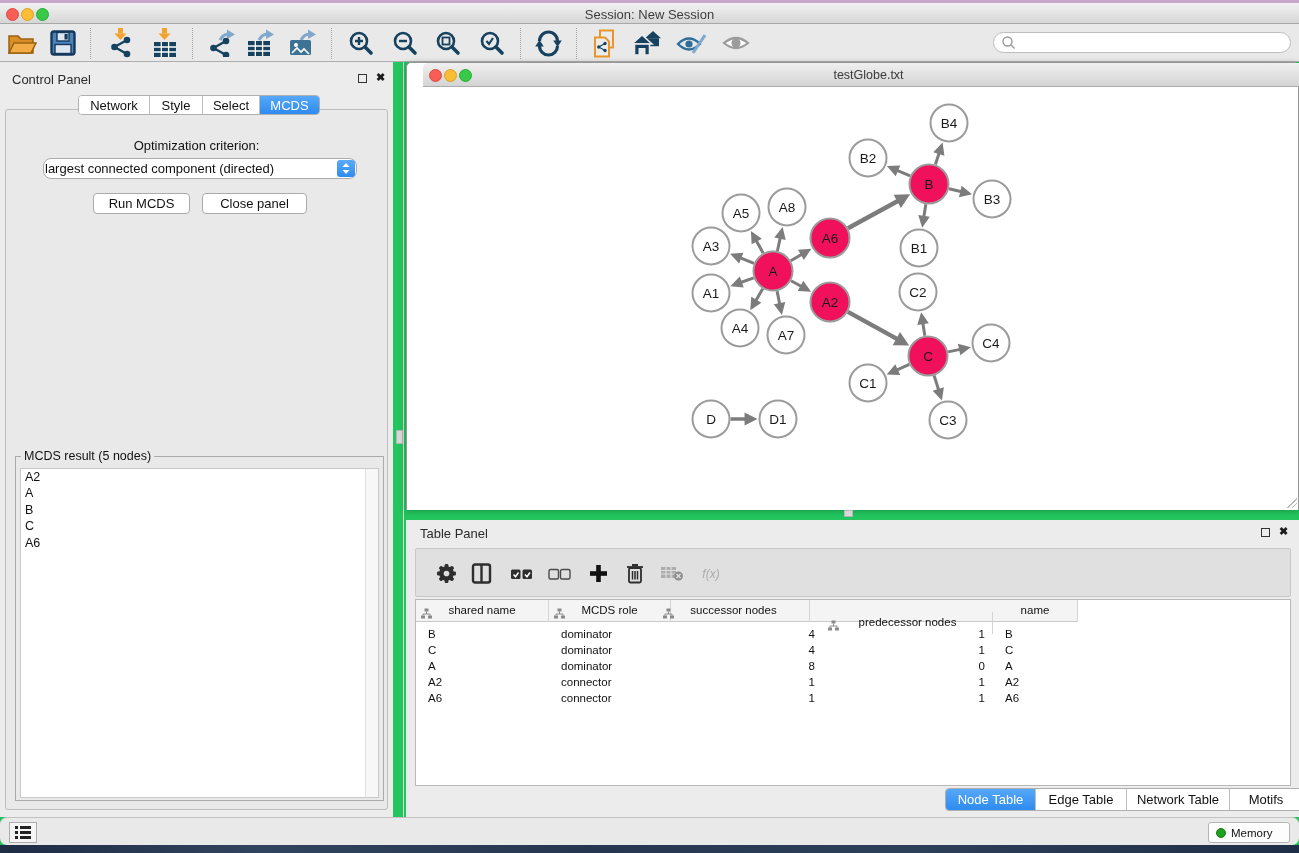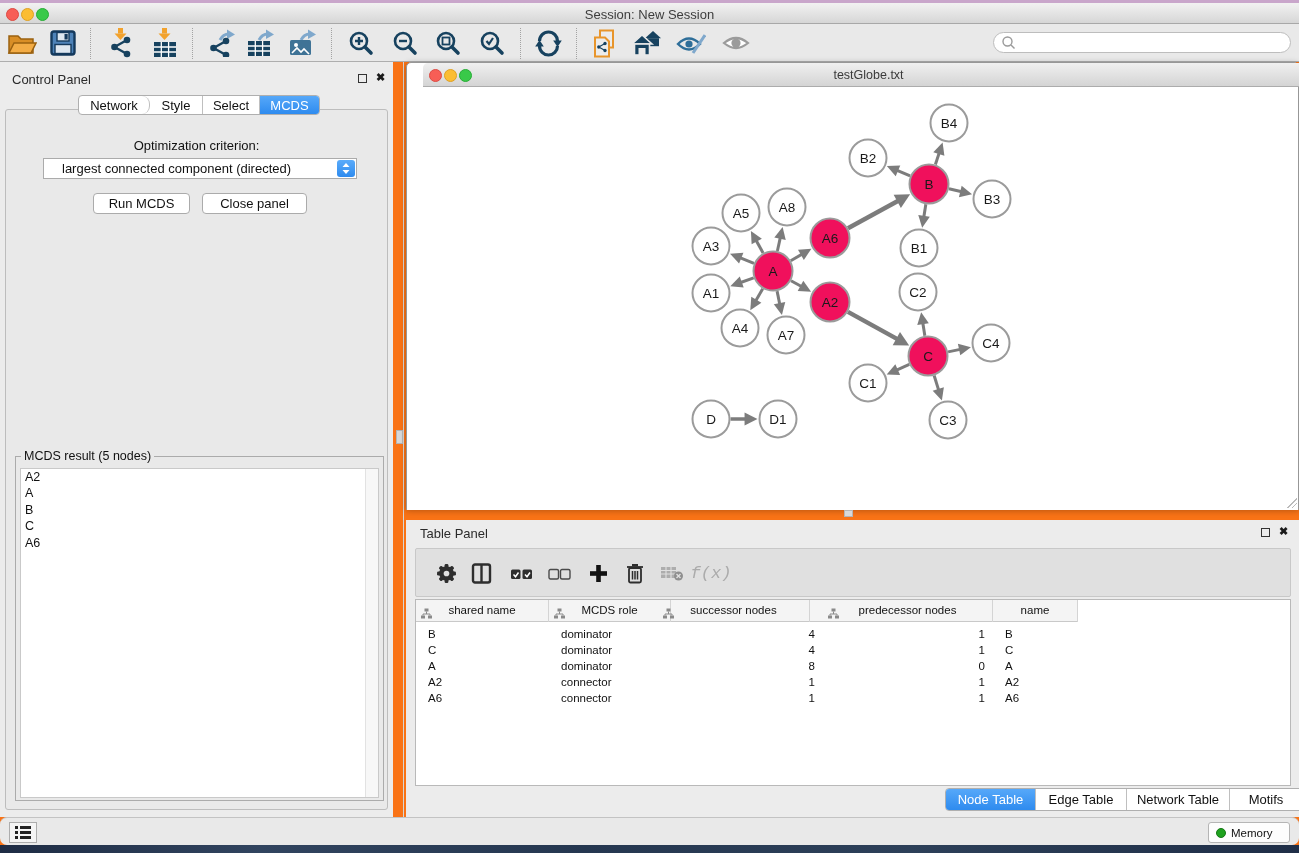--- a/index.html
+++ b/index.html
@@ -1,17 +1,17 @@
 <!DOCTYPE html>
 <html><head>
 <meta charset="utf-8">
 <style>
 * { margin:0; padding:0; box-sizing:border-box; }
 body { width:1299px; height:853px; }
-.screen { position:relative; width:1299px; height:853px; background:#f97316; overflow:hidden; font-family:"Liberation Sans",sans-serif; }
+.screen { position:relative; width:1299px; height:853px; background:#22c55e; overflow:hidden; font-family:"Liberation Sans",sans-serif; }
 
 
 .titlebar { position:absolute; left:0; top:0; width:100%; height:24px; background:linear-gradient(#F2F2F2,#D6D6D6); border-top:3px solid #C9A6CB; border-bottom:1px solid #A8A8A8; }
 .tl { position:absolute; top:5px; width:13px; height:13px; border-radius:50%; }
 .tl.red { left:6px; background:#F75E56; border:1px solid #DD4A43; }
 .tl.yellow { left:21px; background:#FBBD33; border:1px solid #DFA023; }
 .tl.green { left:36px; background:#39C949; border:1px solid #27AD35; }
 .win-title { position:absolute; top:4px; width:100%; text-align:center; font-size:13px; color:#3D3D3D; }
 
 
@@ -24,21 +24,21 @@
 .cp { position:absolute; left:0; top:62px; width:393px; height:755px; background:#ECECEC; }
 .panel-title { font-size:13px; color:#2B2B2B; }
 .float-icon { position:absolute; width:9px; height:9px; border:1.5px solid #333; }
 .close-icon { position:absolute; font-size:11px; font-weight:bold; color:#1A1A1A; }
 .cp-card { position:absolute; left:5px; top:47px; width:383px; height:701px; background:#E9E9E9; border:1px solid #BDBDBD; border-radius:3px; }
 .seg { position:absolute; display:flex; height:20px; border:1px solid #AFAFAF; border-radius:4px; background:#fff; overflow:hidden; }
 .seg .s { display:flex; align-items:center; justify-content:center; font-size:13px; color:#111; border-right:1px solid #BFBFBF; background:#fff; }
 .seg .s:last-child { border-right:none; }
 .seg .s.active { background:linear-gradient(#56A8F9,#2E8BEF); color:#fff; }
 .opt-label { position:absolute; left:0; top:28px; width:100%; text-align:center; font-size:13px; color:#111; }
-.dropdown { position:absolute; left:37px; top:48px; width:314px; height:21px; background:#fff; border:1px solid #ABABAB; border-radius:0; font-size:13px; color:#111; line-height:19px; padding-left:18px; }
+.dropdown { position:absolute; left:37px; top:48px; width:314px; height:21px; background:#fff; border:1px solid #ABABAB; border-radius:8px; font-size:13px; color:#111; line-height:19px; padding-left:1px; }
 .dd-step { position:absolute; right:1px; top:1px; width:18px; height:17px; border-radius:3px; background:linear-gradient(#5AABFA,#2E8BEF); }
 .btn { position:absolute; height:21px; background:#fff; border:1px solid #ABABAB; border-radius:4px; font-size:13px; color:#111; text-align:center; line-height:19px; }
 .fieldset { position:absolute; left:9px; top:346px; width:369px; height:345px; border:1px solid #ABABAB; }
 .legend { position:absolute; left:5px; top:-8px; background:#E9E9E9; padding:0 3px; font-size:12.5px; color:#111; }
 .listbox { position:absolute; left:4px; top:11px; width:359px; height:330px; background:#fff; border:1px solid #C9C9C9; }
 .sb-track { position:absolute; right:0; top:0; width:13px; height:100%; background:#F7F7F7; border-left:1px solid #E2E2E2; }
 .list-item { font-size:12.5px; color:#111; padding-left:4px; height:16.4px; line-height:16.4px; }
 
 
 .statusbar { position:absolute; left:0; top:817px; width:100%; height:28px; background:#E9E9E9; border-top:1px solid #C3C3C3;border-radius:7px; }
@@ -281,21 +281,21 @@
           <div class="sb-track"></div>
         <div class="list-item">A2</div>
             <div class="list-item">A</div>
             <div class="list-item">B</div>
             <div class="list-item">C</div>
             <div class="list-item">A6</div>
           </div>
       </div>
     </div>
     <div id="cp-tabs" class="seg" style="left: 78px; top: 33px;">
-        <div class="s" style="width: 71px; border-radius: 8px;">Network</div>
+        <div class="s" style="width: 71px;">Network</div>
         <div class="s" style="width: 53px;">Style</div>
         <div class="s" style="width: 57px;">Select</div>
         <div class="s active" style="width: 59px;">MCDS</div>
       </div>
   </div>
 
   <div class="v-line"></div>
   <div class="v-handle"></div>
 
   <div class="netwin">
@@ -448,21 +448,21 @@
         </div>
         <div class="tp-tbicon" style="left: 239px; width: 34px;">
           <svg width="24" height="17" viewBox="0 0 24 17">
             <rect x="1" y="2" width="15" height="11" fill="#ADADAD"></rect>
             <path d="M1 5.5 h15 M1 9 h15 M6 2 v11 M11 2 v11" stroke="#E0E0E0" stroke-width="1.1"></path>
             <circle cx="18.5" cy="11" r="4.5" fill="#8F8F8F"></circle>
             <path d="M16.5 9 l4 4 M20.5 9 l-4 4" stroke="#E0E0E0" stroke-width="1.4"></path>
           </svg>
         </div>
         <div class="tp-tbicon" style="left: 278px; width: 34px;">
-          <span style="font-family:Liberation Mono, monospace;font-style:italic;color:#ABABAB;font-size:17px;">f(x)</span>
+          <span style="font-family:Liberation Sans, sans-serif;font-style:italic;color:#ABABAB;font-size:12px;">f(x)</span>
         </div>
       </div>
     <div class="tbl" id="node-table">
         <div class="tbl-headrow" style="width: 662px;">
           <div class="tbl-hcell" style="left: 0px; width: 133px;">
             <span class="tree-ic"><svg width="11" height="11" viewBox="0 0 11 11">
                 <rect x="3.5" y="0.5" width="4" height="3" fill="#8A8A8A"></rect>
                 <rect x="0" y="7.5" width="4" height="3" fill="#8A8A8A"></rect>
                 <rect x="7" y="7.5" width="4" height="3" fill="#8A8A8A"></rect>
                 <path d="M5.5 3.5 v2.5 M2 7.5 v-1.5 h7 v1.5" stroke="#8A8A8A" stroke-width="1" fill="none"></path>
@@ -480,21 +480,21 @@
           </div>
           <div class="tbl-hcell" style="left: 242px; width: 152px;">
             <span class="tree-ic"><svg width="11" height="11" viewBox="0 0 11 11">
                 <rect x="3.5" y="0.5" width="4" height="3" fill="#8A8A8A"></rect>
                 <rect x="0" y="7.5" width="4" height="3" fill="#8A8A8A"></rect>
                 <rect x="7" y="7.5" width="4" height="3" fill="#8A8A8A"></rect>
                 <path d="M5.5 3.5 v2.5 M2 7.5 v-1.5 h7 v1.5" stroke="#8A8A8A" stroke-width="1" fill="none"></path>
               </svg></span>
             <div class="lbl">successor nodes</div>
           </div>
-          <div class="tbl-hcell" style="left: 407px; width: 170px;">
+          <div class="tbl-hcell" style="left: 407px; width: 170px; margin-top: 12px;">
             <span class="tree-ic"><svg width="11" height="11" viewBox="0 0 11 11">
                 <rect x="3.5" y="0.5" width="4" height="3" fill="#8A8A8A"></rect>
                 <rect x="0" y="7.5" width="4" height="3" fill="#8A8A8A"></rect>
                 <rect x="7" y="7.5" width="4" height="3" fill="#8A8A8A"></rect>
                 <path d="M5.5 3.5 v2.5 M2 7.5 v-1.5 h7 v1.5" stroke="#8A8A8A" stroke-width="1" fill="none"></path>
               </svg></span>
             <div class="lbl">predecessor nodes</div>
           </div>
           <div class="tbl-hcell" style="left: 577px; width: 85px;">
             <div class="lbl">name</div>

